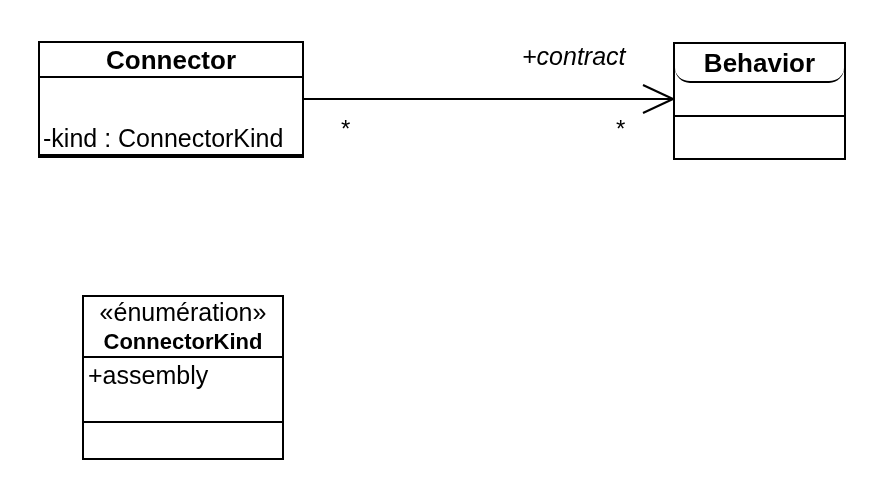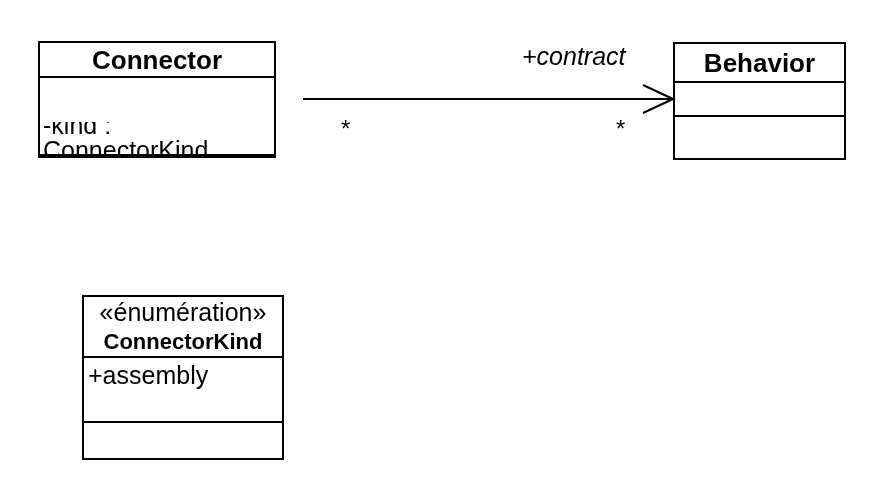--- a/index.html
+++ b/index.html
@@ -84,28 +84,28 @@
     position: absolute;
     left: 301px;
     top: 78px;
   }
 </style>
 </head>
 <body>
 
 <div class="canvas">
 
-  <div class="uml-class" style="left:38px; top:41px; width:238px; height:117px;">
+  <div class="uml-class" style="left:38px; top:41px; width:266px; height:117px;">
     <div class="compartment title-compartment" style="height:39px;">Connector</div>
     <div class="compartment attr-compartment" style="height:37px;margin-top:44px;">-kind : ConnectorKind</div>
     <div class="compartment"></div>
   </div>
 
   <div class="uml-class" style="left:673px; top:42px; width:173px; height:118px;">
-    <div class="compartment title-compartment" style="height:39px;">Behavior</div>
+    <div class="compartment title-compartment" style="height:39px;border-radius:15px;">Behavior</div>
     <div class="compartment" style="height:34px; flex:0 0 auto;"></div>
     <div class="compartment"></div>
   </div>
 
   <svg class="assoc-svg" width="376" height="44" viewBox="0 0 376 44">
     <line x1="2" y1="21" x2="372" y2="21" stroke="#000000" stroke-width="2"></line>
     <line x1="342" y1="7" x2="372" y2="21" stroke="#000000" stroke-width="2"></line>
     <line x1="342" y1="35" x2="372" y2="21" stroke="#000000" stroke-width="2"></line>
   </svg>
 

